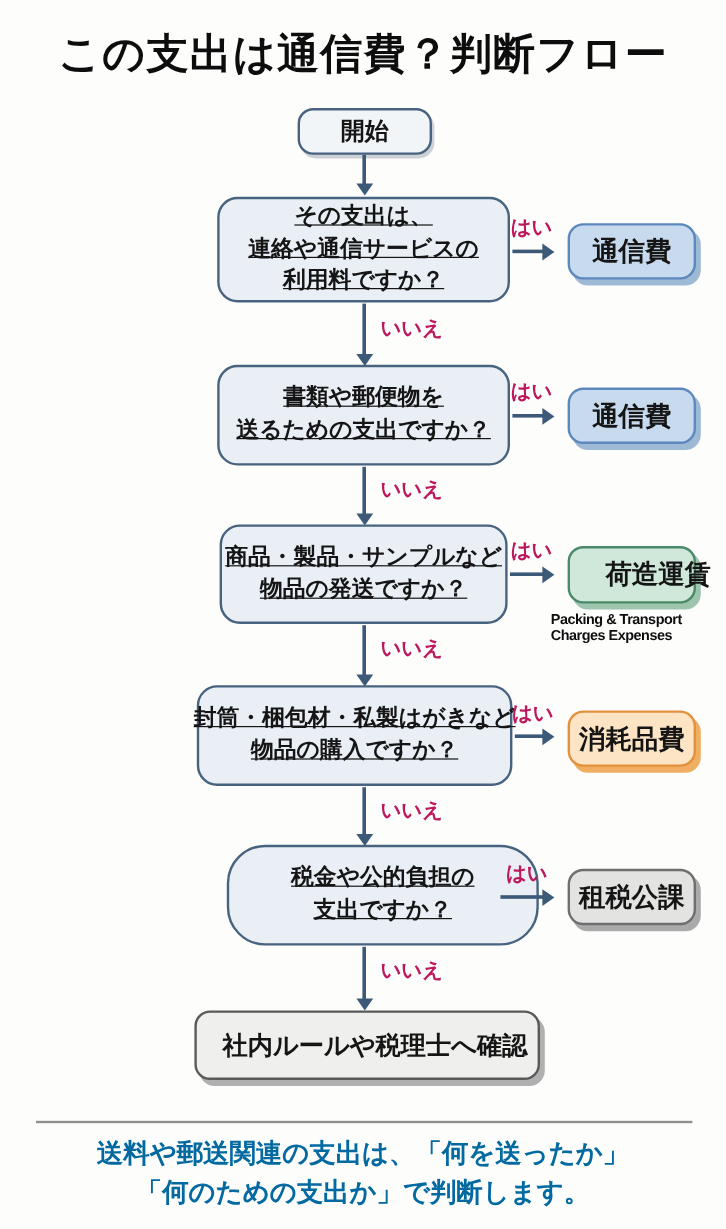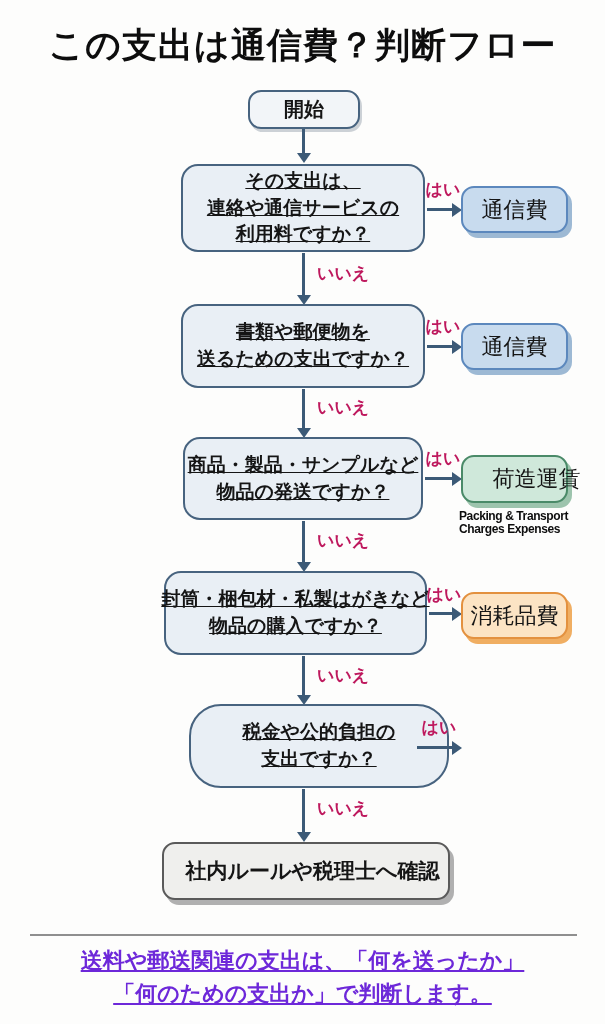--- a/index.html
+++ b/index.html
@@ -38,22 +38,23 @@
     border-radius:17px;
     font-size:19px;font-weight:800;line-height:1.42;
     flex-direction:column;
     text-decoration:underline;
   }
   .decision .qline{display:block;white-space:nowrap;}
 
   .result{
     border:2.5px solid #888;
     border-radius:13px;
-    font-size:22px;font-weight:400;
+    font-size:22px;font-weight:700;
     white-space:nowrap;
+    margin-left:12px;
   }
 
   .caption{
     position:absolute;
     font-size:12px;font-weight:800;line-height:1.05;
     letter-spacing:-0.4px;color:#0d0d0d;text-align:left;
   }
   .caption span{display:block;}
 
   .final{
@@ -87,22 +88,21 @@
   .lbl.yes{text-align:center;}
 
   .divider{
     position:absolute;left:30px;top:934px;width:547px;height:2px;
     background:#8f8f8f;
   }
 
   .footer{
     position:absolute;left:0;top:944px;width:605px;
     text-align:center;font-size:22px;font-weight:800;line-height:1.52;
-    color:#6d28d9;
-    text-decoration:underline;
+    color:#0369a1;
   }
   .footer span{display:block;}
 </style>
 </head>
 <body>
 
 <div class="canvas">
 
   <div class="title">この支出は通信費？判断フロー</div>
 
@@ -154,20 +154,21 @@
   <div class="node result" style="left: 461px; top: 592px; width: 107px; height: 47px; background: rgb(252, 228, 196); border-color: rgb(227, 145, 63); box-shadow: rgb(240, 174, 98) 4px 5px 0px;">消耗品費</div>
   <div class="varrow" style="left:302px;top:656px;height:40px;"></div>
   <div class="lbl" style="left:317px;top:664px;">いいえ</div>
 
   <div class="node decision" style="left:189px;top:704px;width:260px;height:84px;border-radius:32px;">
     <span class="qline">税金や公的負担の</span>
     <span class="qline">支出ですか？</span>
   </div>
   <div class="lbl yes" style="left:420px;top:716px;width:38px;">はい</div>
   <div class="harrow" style="left:417px;top:746px;width:36px;"></div>
+  <div class="node result" style="left: 461px; top: 724px; width: 107px; height: 47px; background: rgb(227, 227, 225); border-color: rgb(111, 111, 111); box-shadow: rgb(170, 170, 170) 4px 5px 0px;">租税公課</div>
   <div class="varrow" style="left:302px;top:789px;height:44px;"></div>
   <div class="lbl" style="left:317px;top:797px;">いいえ</div>
 
   <div class="node final" style="left:162px;top:842px;width:288px;height:58px;">社内ルールや税理士へ確認</div>
 
   <div class="divider"></div>
 
   <div class="footer">
     <span>送料や郵送関連の支出は、「何を送ったか」</span>
     <span>「何のための支出か」で判断します。</span>

